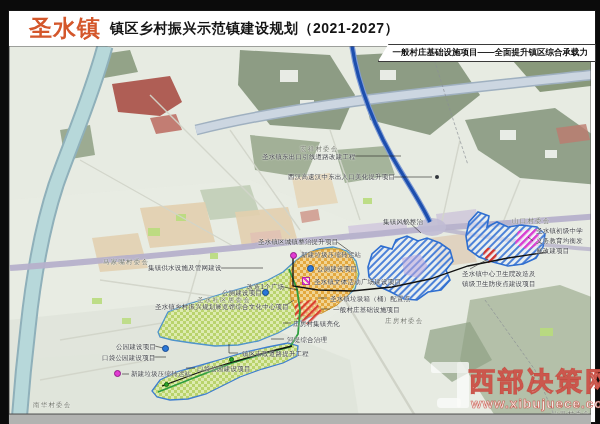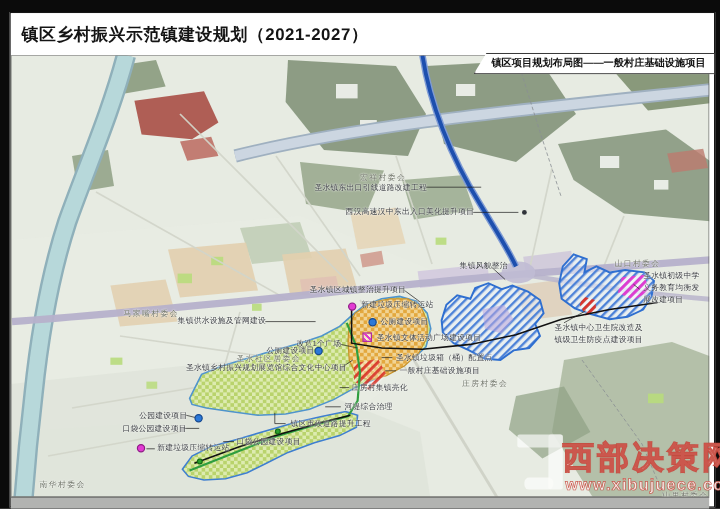--- a/index.html
+++ b/index.html
@@ -71,24 +71,25 @@
     letter-spacing:1px;color:rgba(248,240,238,0.9);white-space:nowrap;
     -webkit-text-stroke:0.6px rgba(195,60,48,0.8);
   }
 </style>
 </head>
 <body>
 
 <div id="panel"></div>
 
 <div id="header">
+  <span id="town-name">圣水镇</span>
   <span id="plan-title">镇区乡村振兴示范镇建设规划（2021-2027）</span>
 </div>
 
-<div id="map-caption">镇区项目规划布局图——一般村庄基础设施项目</div>
+<div id="map-caption">一般村庄基础设施项目——全面提升镇区综合承载力</div>
 
 <div id="map-clip">
 <svg id="map-svg" width="600" height="424" viewBox="0 0 600 424">
   <defs>
     <pattern id="chkG" width="6" height="6" patternUnits="userSpaceOnUse">
       <rect width="6" height="6" fill="#ddebb0"></rect>
       <rect width="3" height="3" fill="#b9d36c"></rect>
           <rect x="3" y="3" width="3" height="3" fill="#b9d36c"></rect>
     </pattern>
     <pattern id="chkO" width="6" height="6" patternUnits="userSpaceOnUse">

